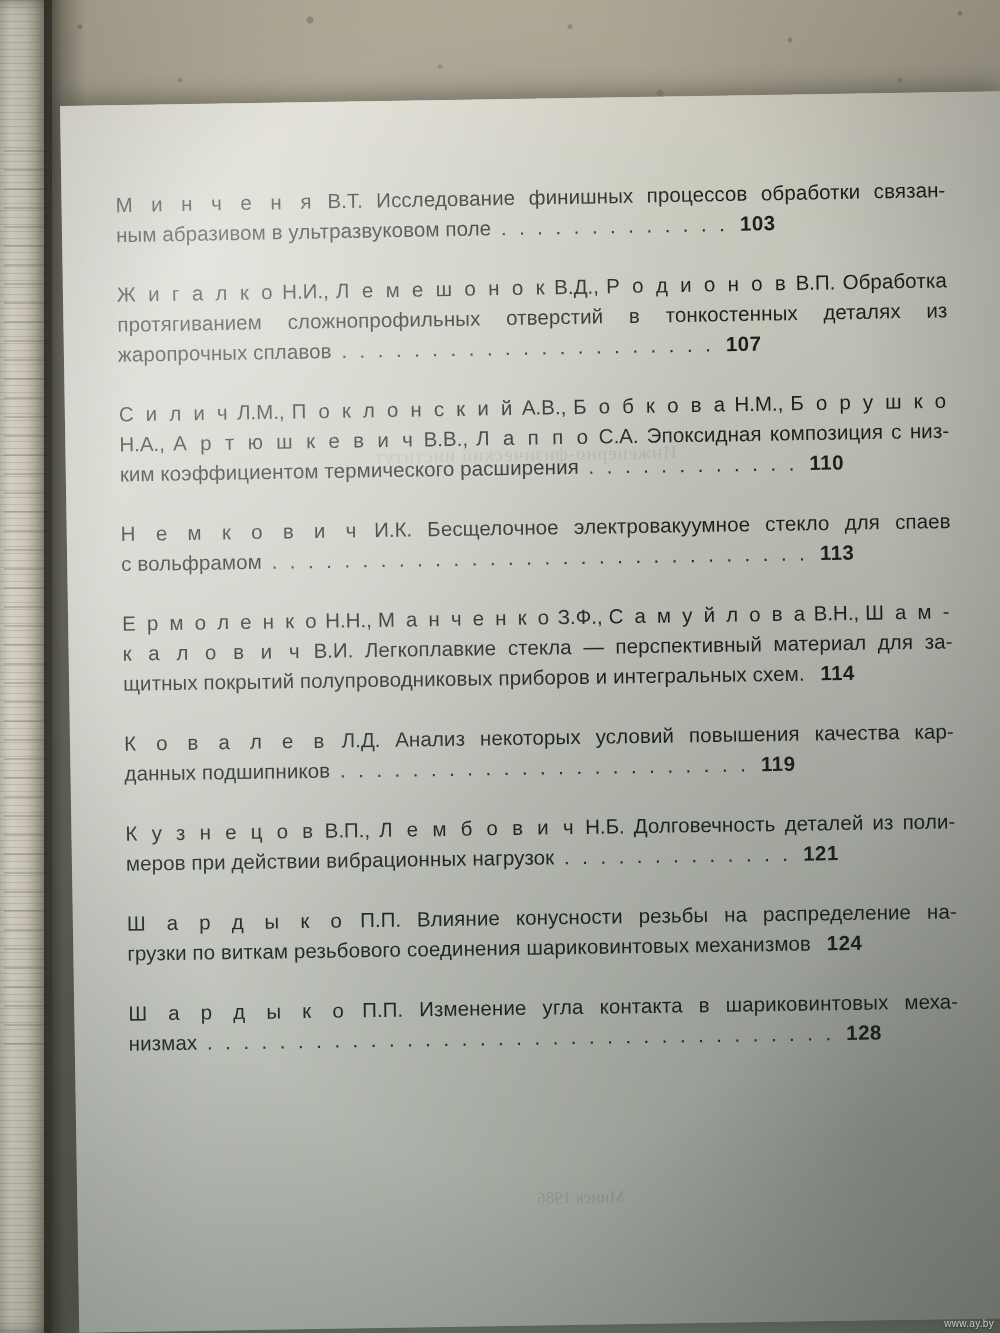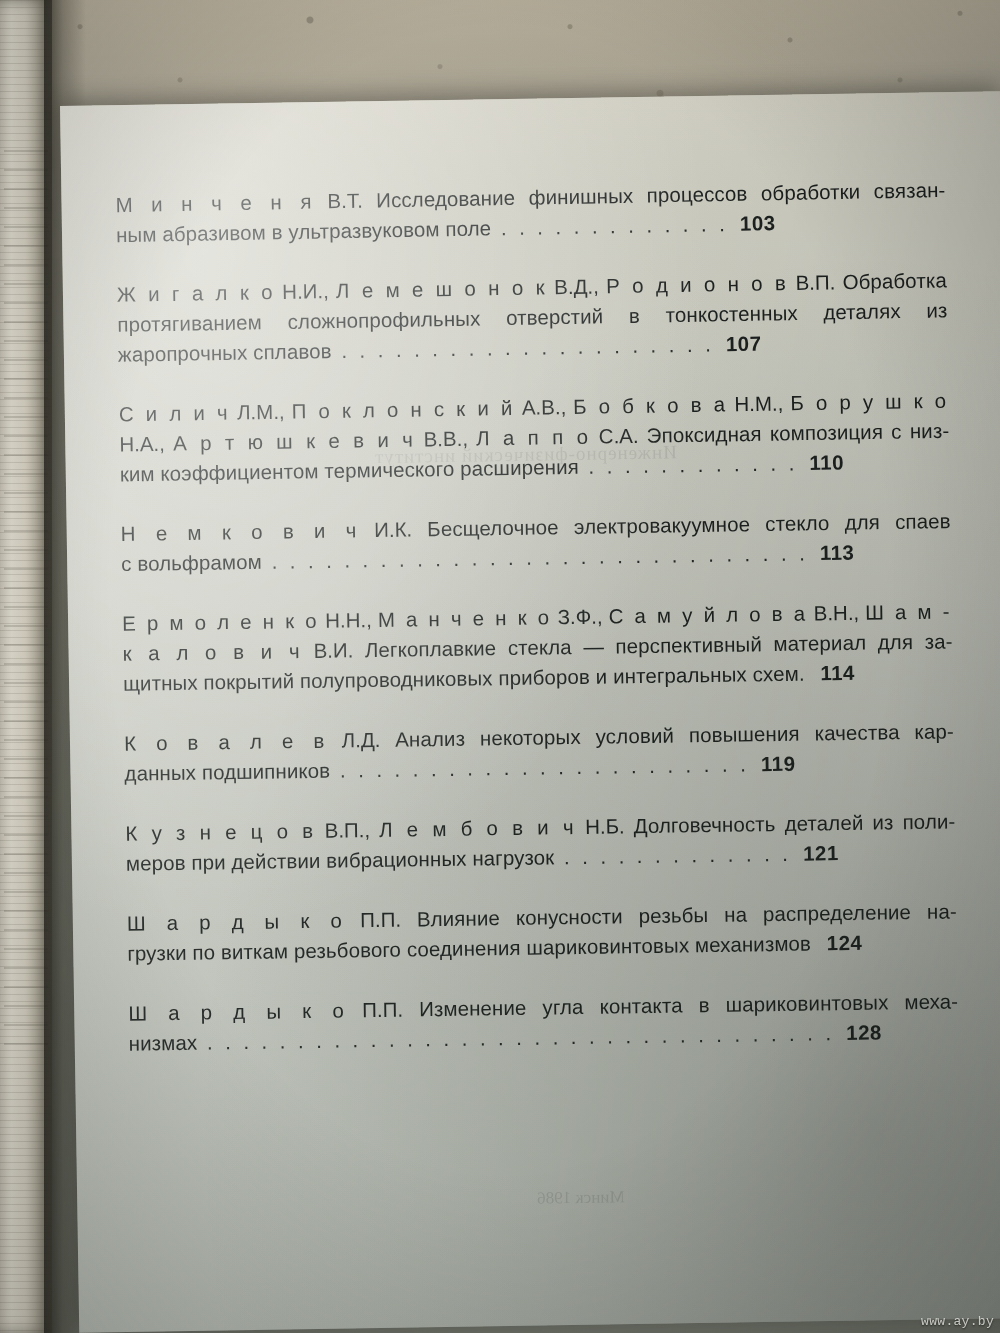--- a/index.html
+++ b/index.html
@@ -188,22 +188,22 @@
   .toc .entry:nth-child(5) { transform: rotate(0.05deg); }
   .toc .entry:nth-child(6) { transform: rotate(0.05deg); }
   .toc .entry:nth-child(7) { transform: rotate(0.05deg); }
   .toc .entry:nth-child(8) { transform: rotate(0.05deg); }
   .toc .entry:nth-child(9) { transform: rotate(0.05deg); }
   
   .watermark {
     position: absolute;
     right: 6px;
     bottom: 4px;
-    font-family: Liberation Mono, monospace;
-    font-size: 13px;
+    font-family: Liberation Sans, sans-serif;
+    font-size: 10px;
     color: rgba(235,235,230,.80);
     text-shadow: 0 1px 2px rgba(0,0,0,.6);
     letter-spacing: .3px;
   }
   .vignette {
     position: absolute;
     inset: 0;
     pointer-events: none;
     background: radial-gradient(ellipse at 50% 45%, rgba(0,0,0,0) 55%, rgba(0,0,0,.22) 100%);
   }

